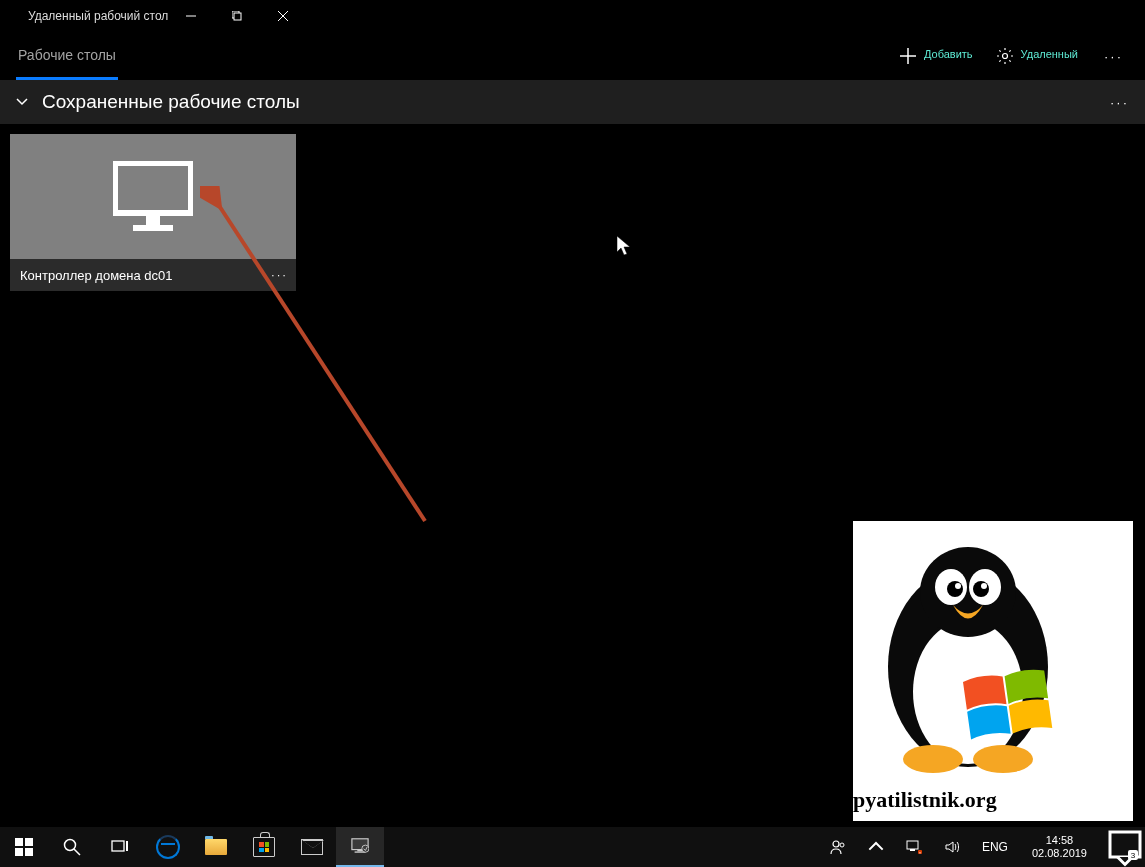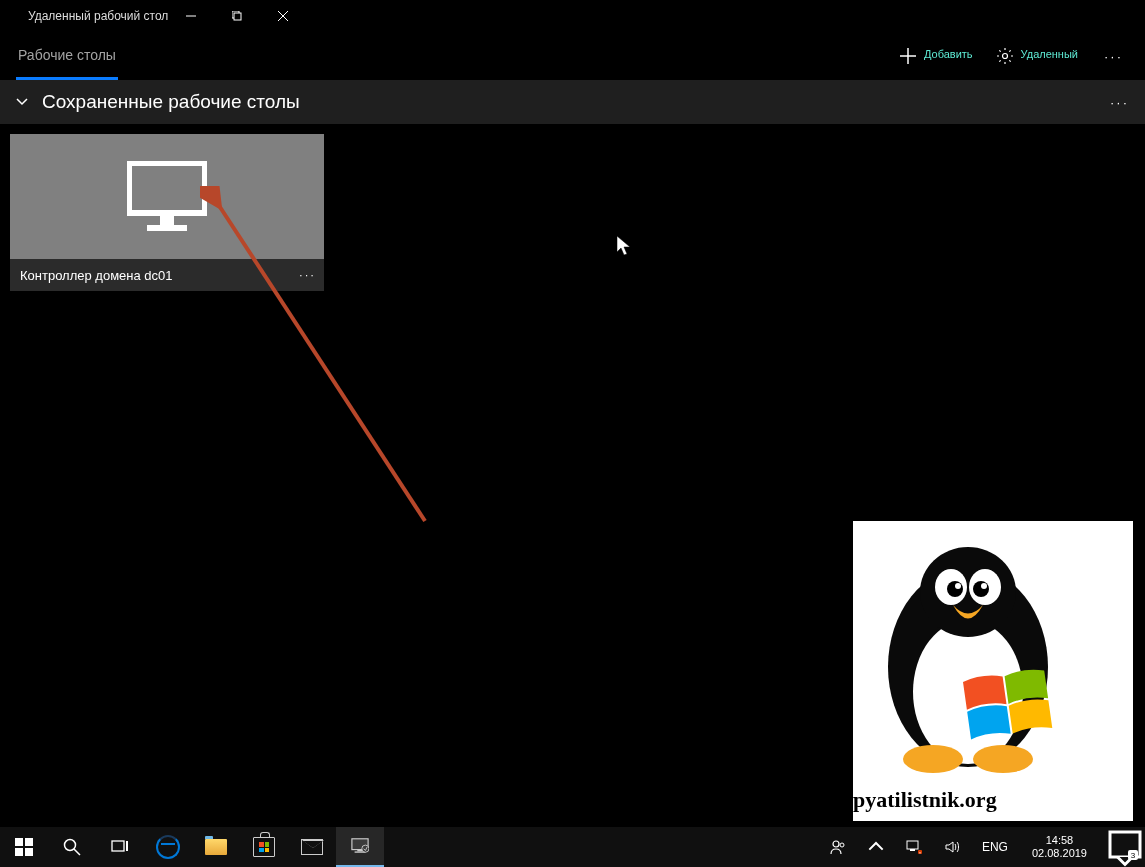--- a/index.html
+++ b/index.html
@@ -23,21 +23,21 @@
     
     .section-header { height: 44px; background: #1f1f1f; display: flex; align-items: center; justify-content: space-between; padding: 0 16px; color: #fff; }
     .section-left { display: flex; align-items: center; gap: 14px; }
     .section-left svg { width: 12px; height: 12px; }
     .section-title { font-size: 19px; }
     .section-more { letter-spacing: 2px; font-size: 13px; cursor: pointer; }
     
     
     .content { position: relative; height: calc(100% - 32px - 48px - 44px - 40px); background: #000; padding: 10px; }
     
-    .desktop-tile { width: 314px; background: #1d4ed8; cursor: pointer; }
+    .desktop-tile { width: 286px; background: #1d4ed8; cursor: pointer; }
     .tile-preview { height: 125px; background: #808080; display: flex; align-items: center; justify-content: center; }
     .tile-preview svg { width: 80px; height: 72px; }
     .tile-label { height: 32px; background: #2b2b2b; color: #fff; display: flex; align-items: center; justify-content: space-between; padding: 0 8px 0 10px; font-size: 13px; }
     .tile-more { letter-spacing: 2px; font-size: 11px; cursor: pointer; }
     
     
     .arrow-annotation { position: absolute; left: 200px; top: 62px; pointer-events: none; }
     
     
     .cursor-icon { position: absolute; left: 617px; top: 112px; }

